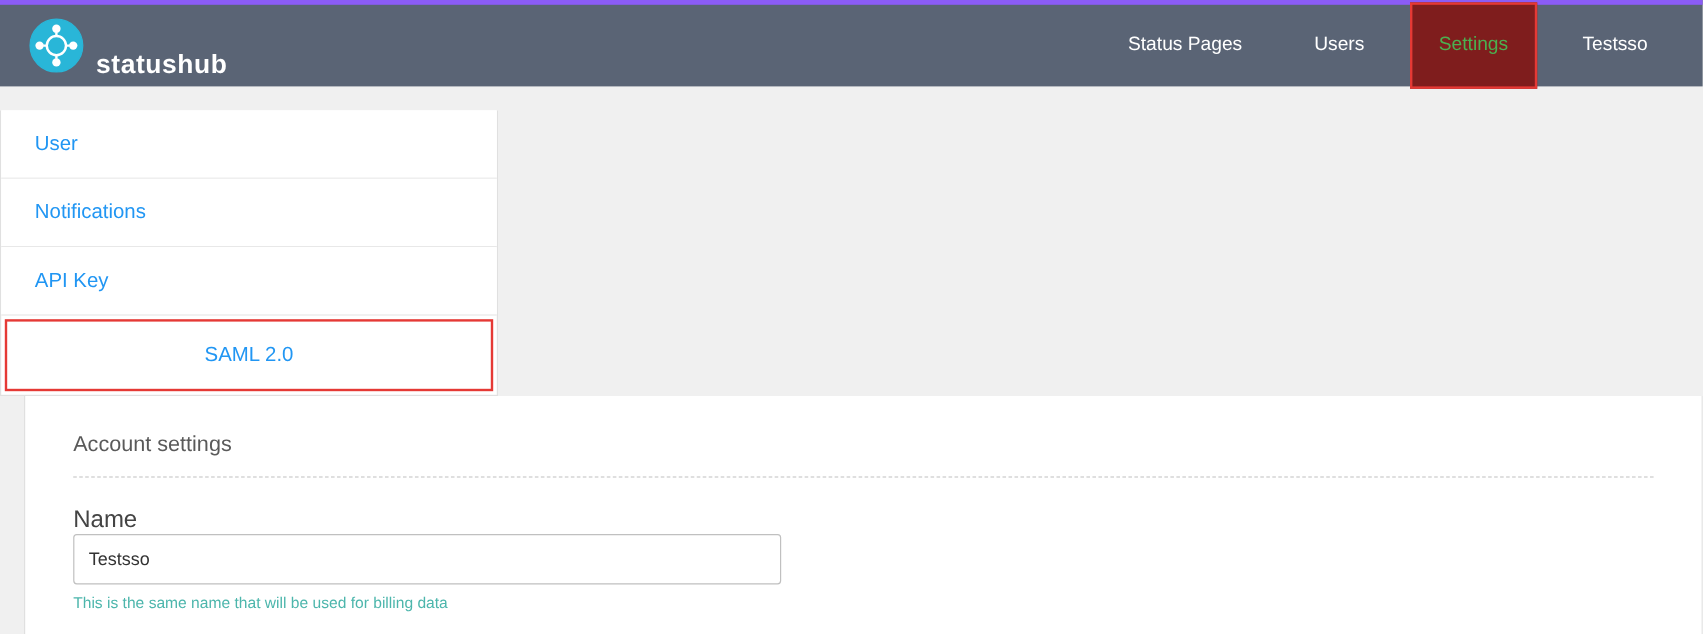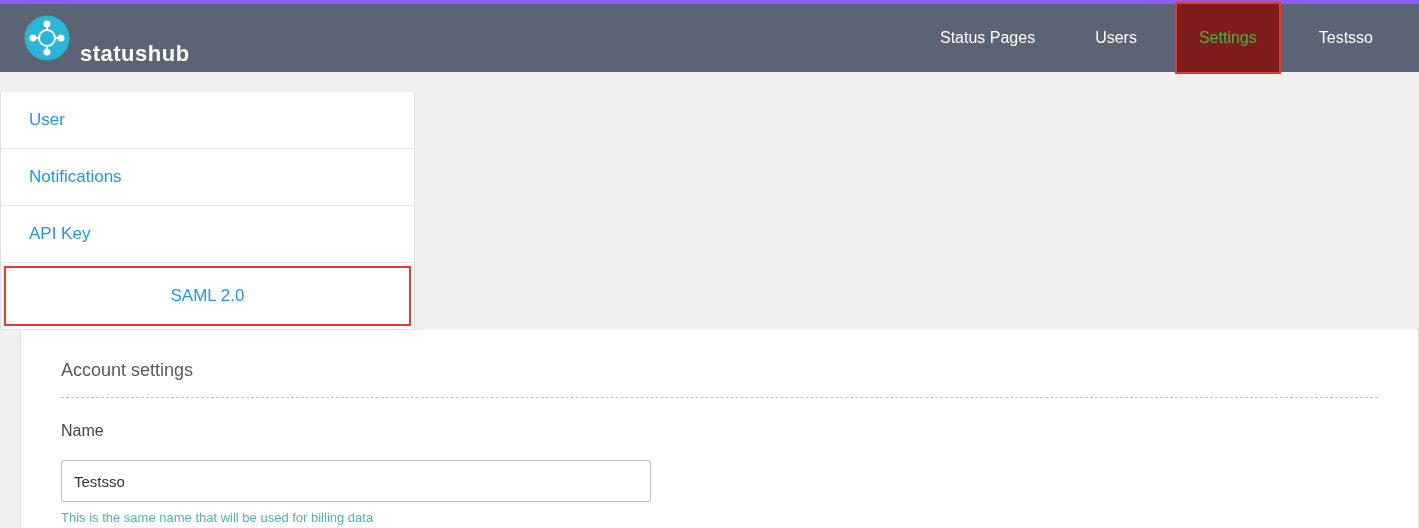--- a/index.html
+++ b/index.html
@@ -113,23 +113,23 @@
       font-weight: 300;
       color: #5a5a5a;
       margin-bottom: 16px;
     }
     .divider {
       border: none;
       border-top: 1px dashed #c0c0c0;
       margin-bottom: 24px;
     }
     .field-label {
-      font-size: 16px;
+      font-size: 20px;
       color: #444;
-      margin-bottom: 20px;
+      margin-bottom: 0;
       font-weight: 500;
     }
     .text-input {
       width: 590px;
       max-width: 100%;
       height: 42px;
       border: 1px solid #c0c0c0;
       border-radius: 3px;
       padding: 0 12px;
       font-size: 15px;

